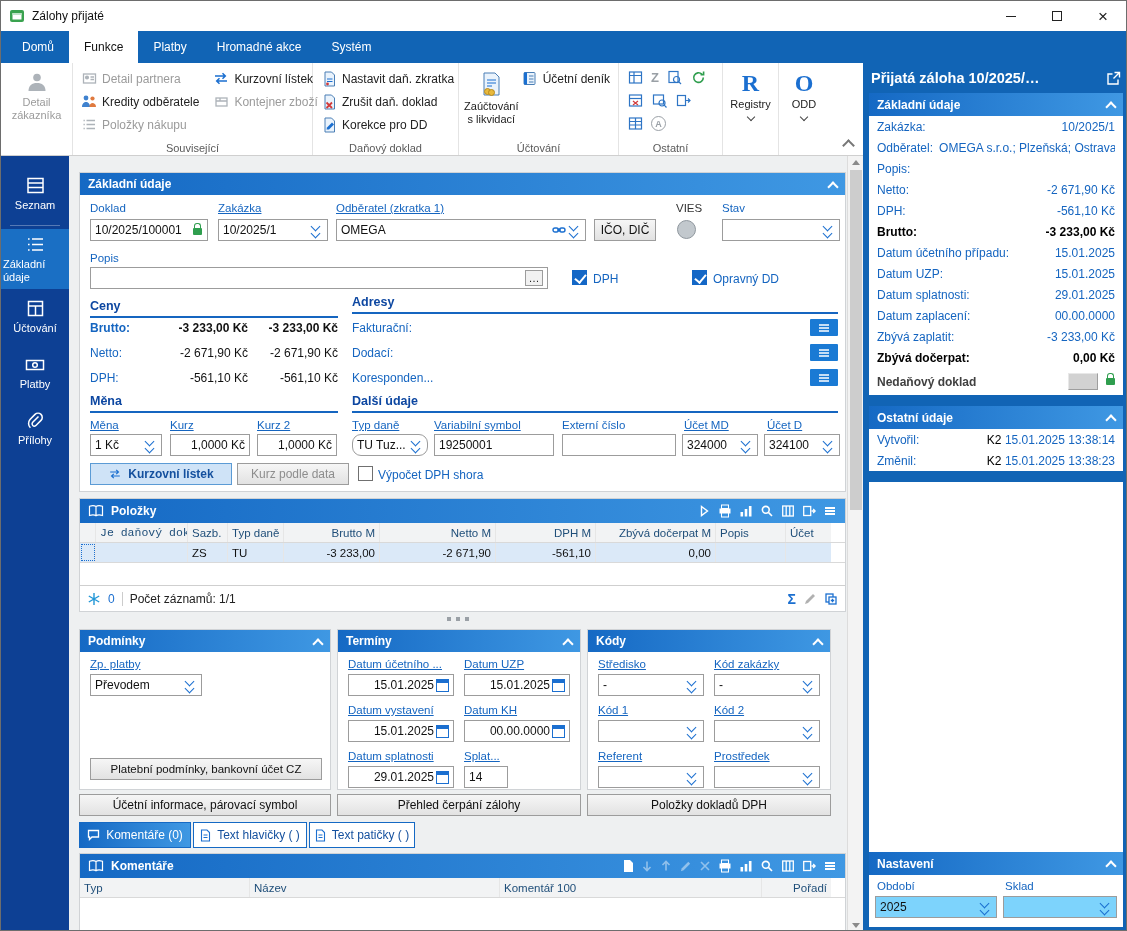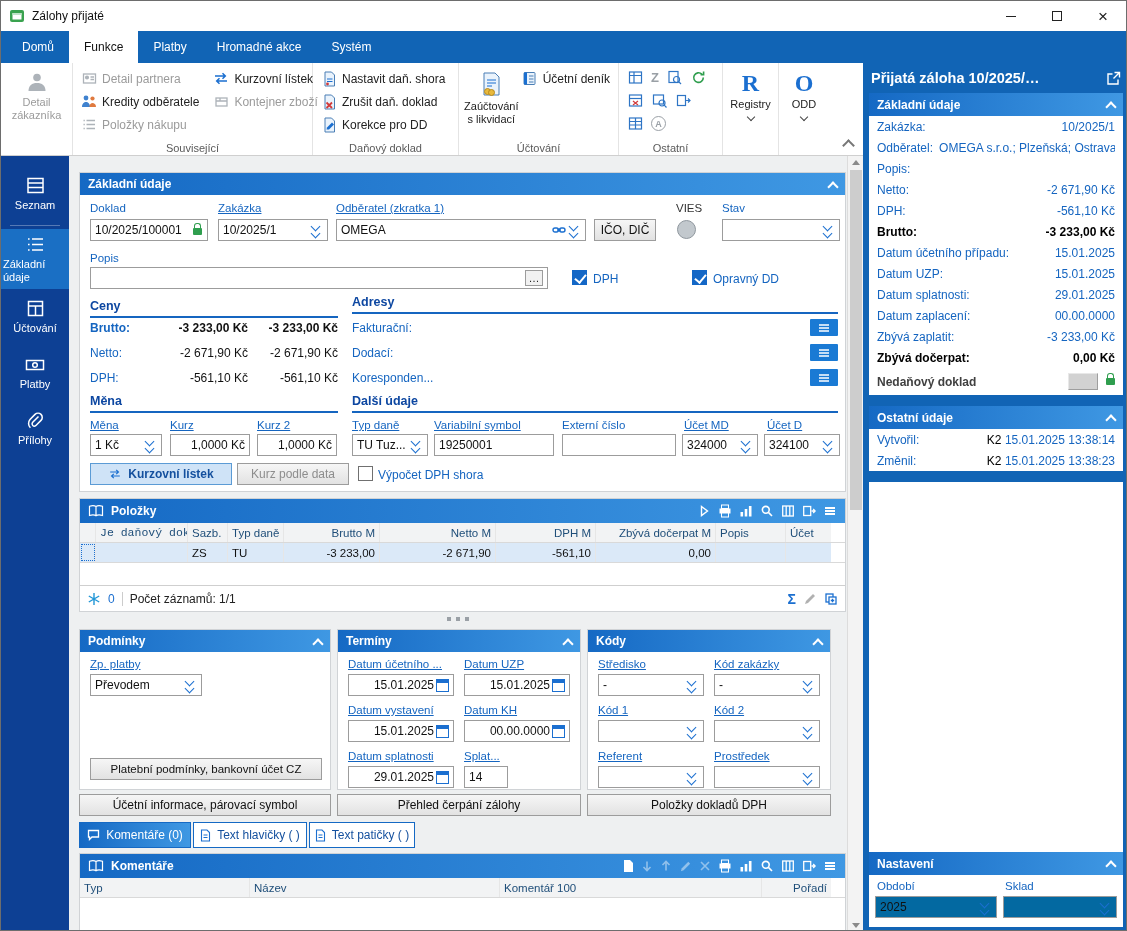--- a/index.html
+++ b/index.html
@@ -106,21 +106,21 @@
   .rhdr{height:23px;background:linear-gradient(90deg,#1569c4,#3f98e3);color:#fff;font-weight:bold;display:flex;align-items:center;padding:0 8px;}
   .rrow{height:21px;display:flex;align-items:center;justify-content:space-between;padding:0 8px;}
   .rrow .rl{color:#1565c0;white-space:nowrap;}
   .rrow .rv{color:#1565c0;text-align:right;overflow:hidden;white-space:nowrap;margin-left:6px;}
   .rrow.b .rl,.rrow.b .rv{color:#000;font-weight:bold;}
   .nedanovy{height:27px;display:flex;align-items:center;padding:0 8px;gap:8px;}
   .graybox{width:30px;height:17px;background:#d2d2d2;border:1px solid #9e9e9e;border-top-color:#e8e8e8;border-left-color:#e8e8e8;}
   .rfill{flex:1;display:flex;flex-direction:column;margin-top:11px;}
   .rfill .white{flex:1;background:#fff;}
   .nbody{background:#fff;position:relative;height:52px;}
-  .yfld{position:absolute;height:22px;background:#0369a1;border:1px solid #9c9c9c;display:flex;align-items:center;padding:8px 4px;gap:11px;}
+  .yfld{position:absolute;height:22px;background:#7dd3fc;border:1px solid #9c9c9c;display:flex;align-items:center;padding:8px 4px;gap:11px;}
   .yfld .v{flex:1;color:#111;}
 
   
   svg{display:block;}
   .mut{opacity:.45;}
 </style>
 </head>
 <body>
 
 <div class="window">
@@ -230,21 +230,21 @@
     <div class="rgroup" style="width:146px;">
       <div class="rcol">
         <div class="ritem">
           <span class="ric">
               <svg width="15" height="16" viewBox="0 0 15 16">
                 <path d="M3 1 H9.5 L12.5 4 V15 H3 Z" fill="#eaf3fc" stroke="#4a7eb5"></path>
                 <path d="M5 8 H10.5 M5 10.5 H10.5" stroke="#1b6fd0"></path>
                 <circle cx="5.5" cy="13" r="1.4" fill="#d23b3b"></circle>
               </svg>
             </span>
-          <span>Nastavit daň. shora</span>
+          <span>Nastavit daň. zkratka</span>
         </div>
         <div class="ritem">
           <span class="ric">
               <svg width="15" height="16" viewBox="0 0 15 16">
                 <path d="M3 1 H9.5 L12.5 4 V15 H3 Z" fill="#eaf3fc" stroke="#4a7eb5"></path>
                 <path d="M4.5 8.5 L10 14 M10 8.5 L4.5 14" stroke="#d23b3b" stroke-width="1.8"></path>
               </svg>
             </span>
           <span>Zrušit daň. doklad</span>
         </div>
@@ -514,21 +514,21 @@
       <span class="lbl u" style="left:90px;top:246px;">Kurz</span>
       <div class="fld" style="left:90px;top:261px;width:80px;">
         <span class="v r">1,0000 Kč</span>
       </div>
       <span class="lbl u" style="left:177px;top:246px;">Kurz 2</span>
       <div class="fld" style="left:177px;top:261px;width:80px;">
         <span class="v r">1,0000 Kč</span>
       </div>
 
       <span class="lbl u" style="left:272px;top:246px;">Typ daně</span>
-      <div class="fld" style="left:272px;top:261px;width:76px;">
+      <div class="fld" style="left:272px;top:261px;width:76px;border-radius:9px;">
         <span class="v">TU Tuz...</span>
         <span class="dd"></span>
       </div>
       <span class="lbl u" style="left:354px;top:246px;">Variabilní symbol</span>
       <div class="fld" style="left:354px;top:261px;width:120px;">
         <span class="v">19250001</span>
       </div>
       <span class="lbl" style="left:482px;top:246px;">Externí číslo</span>
       <div class="fld" style="left:482px;top:261px;width:114px;">
         <span class="v"></span>

